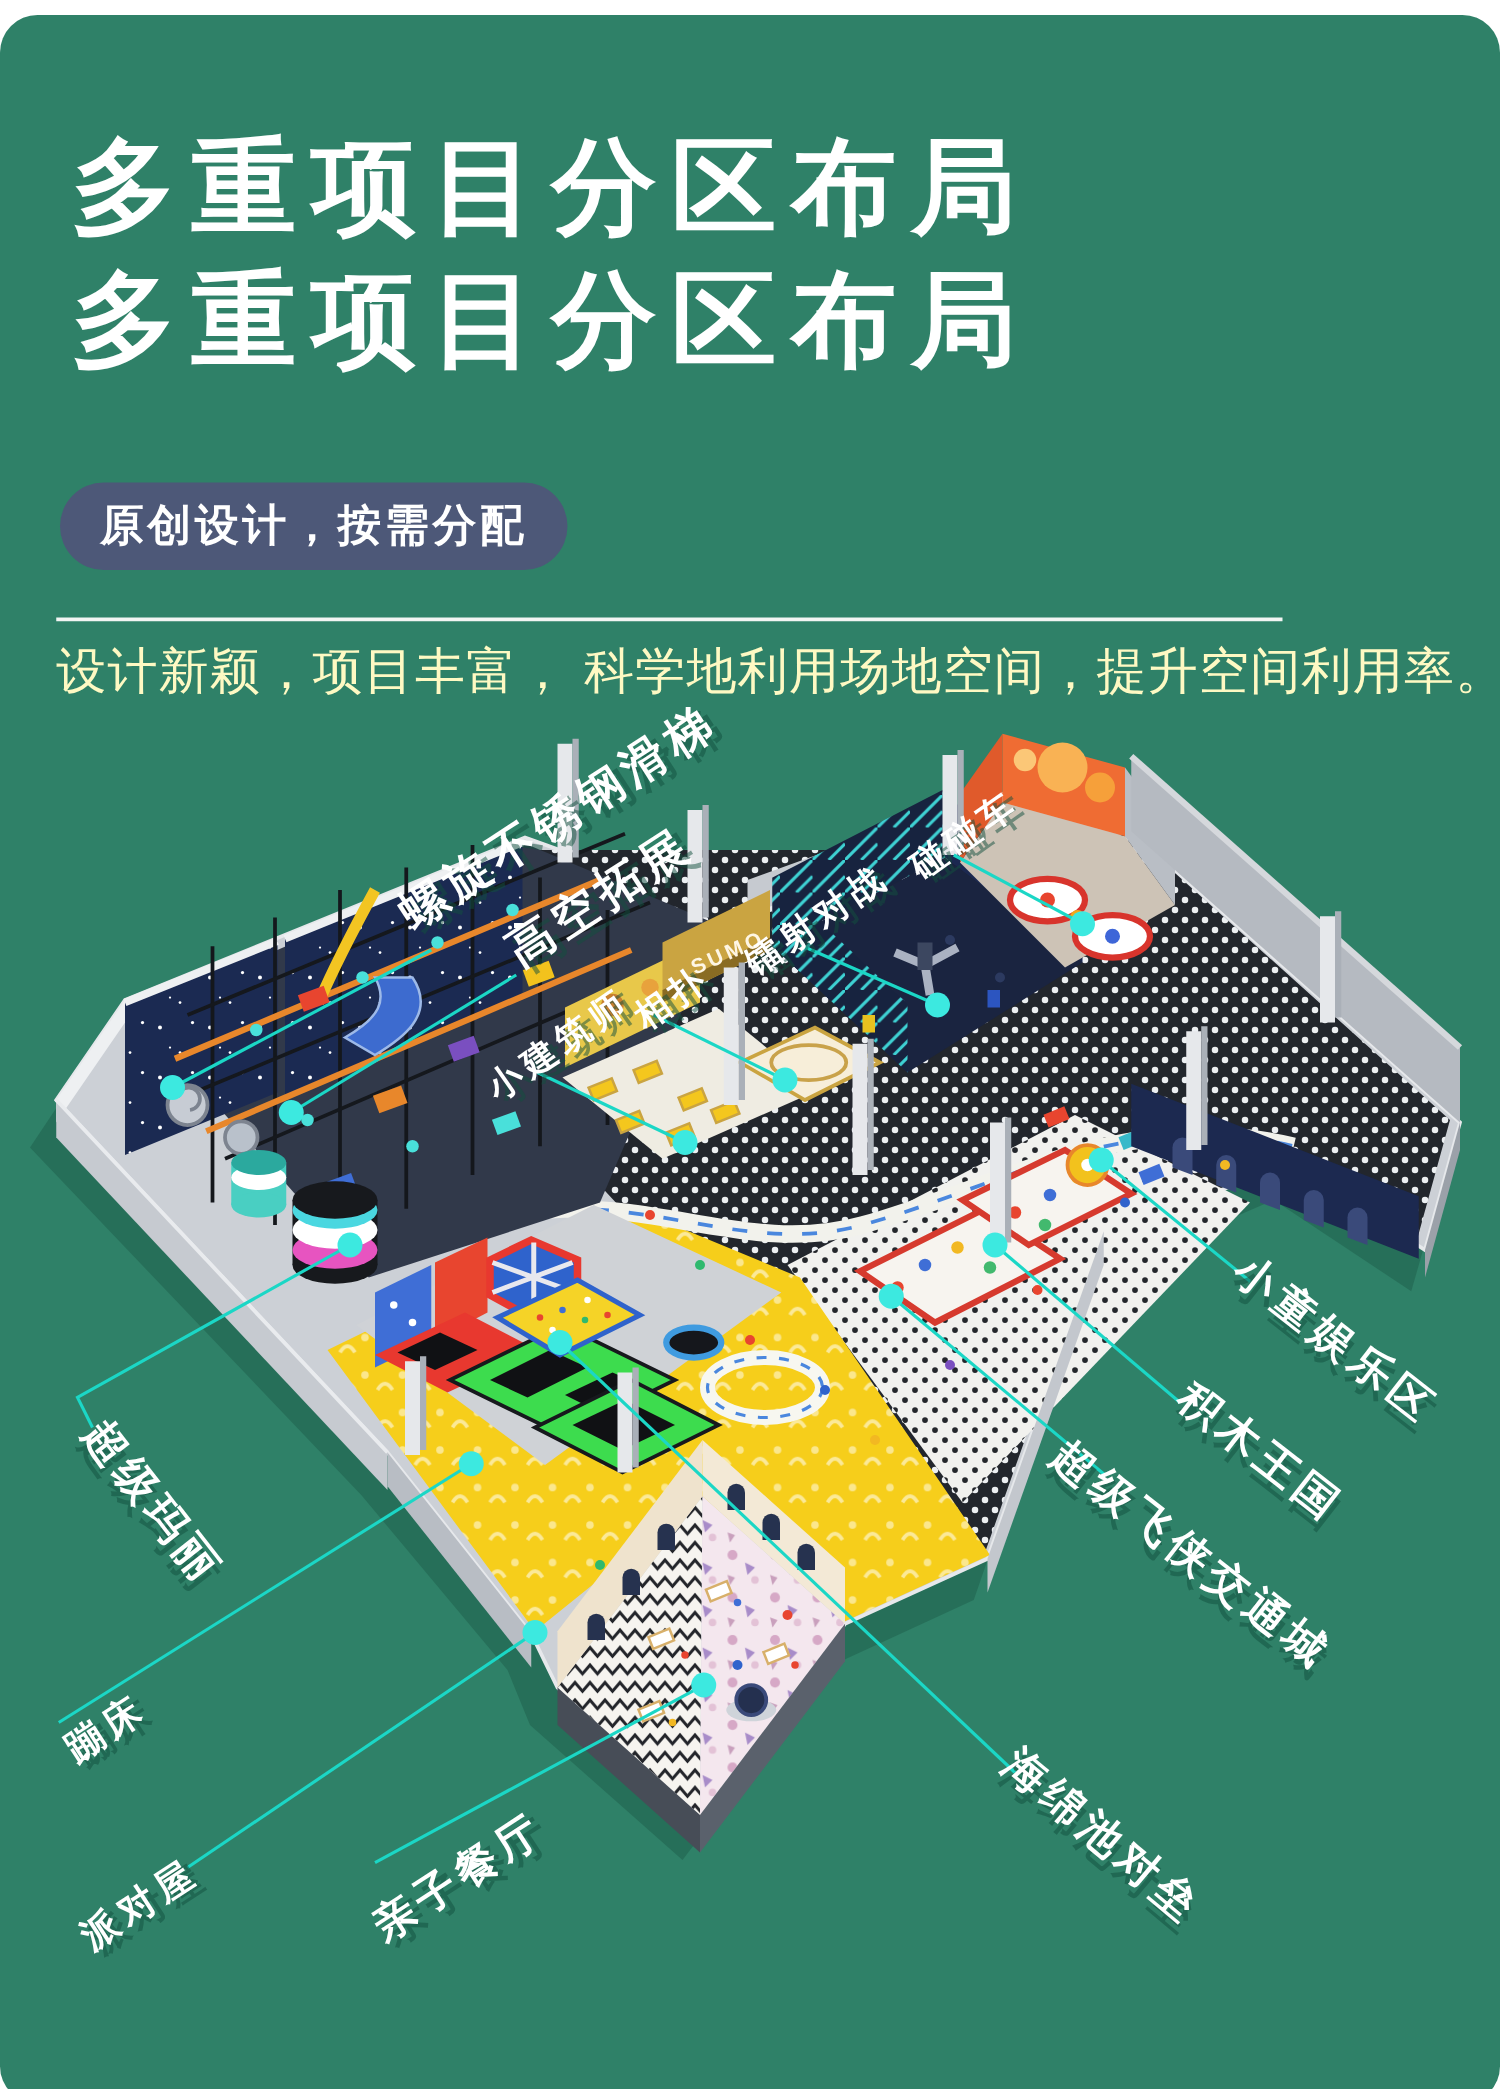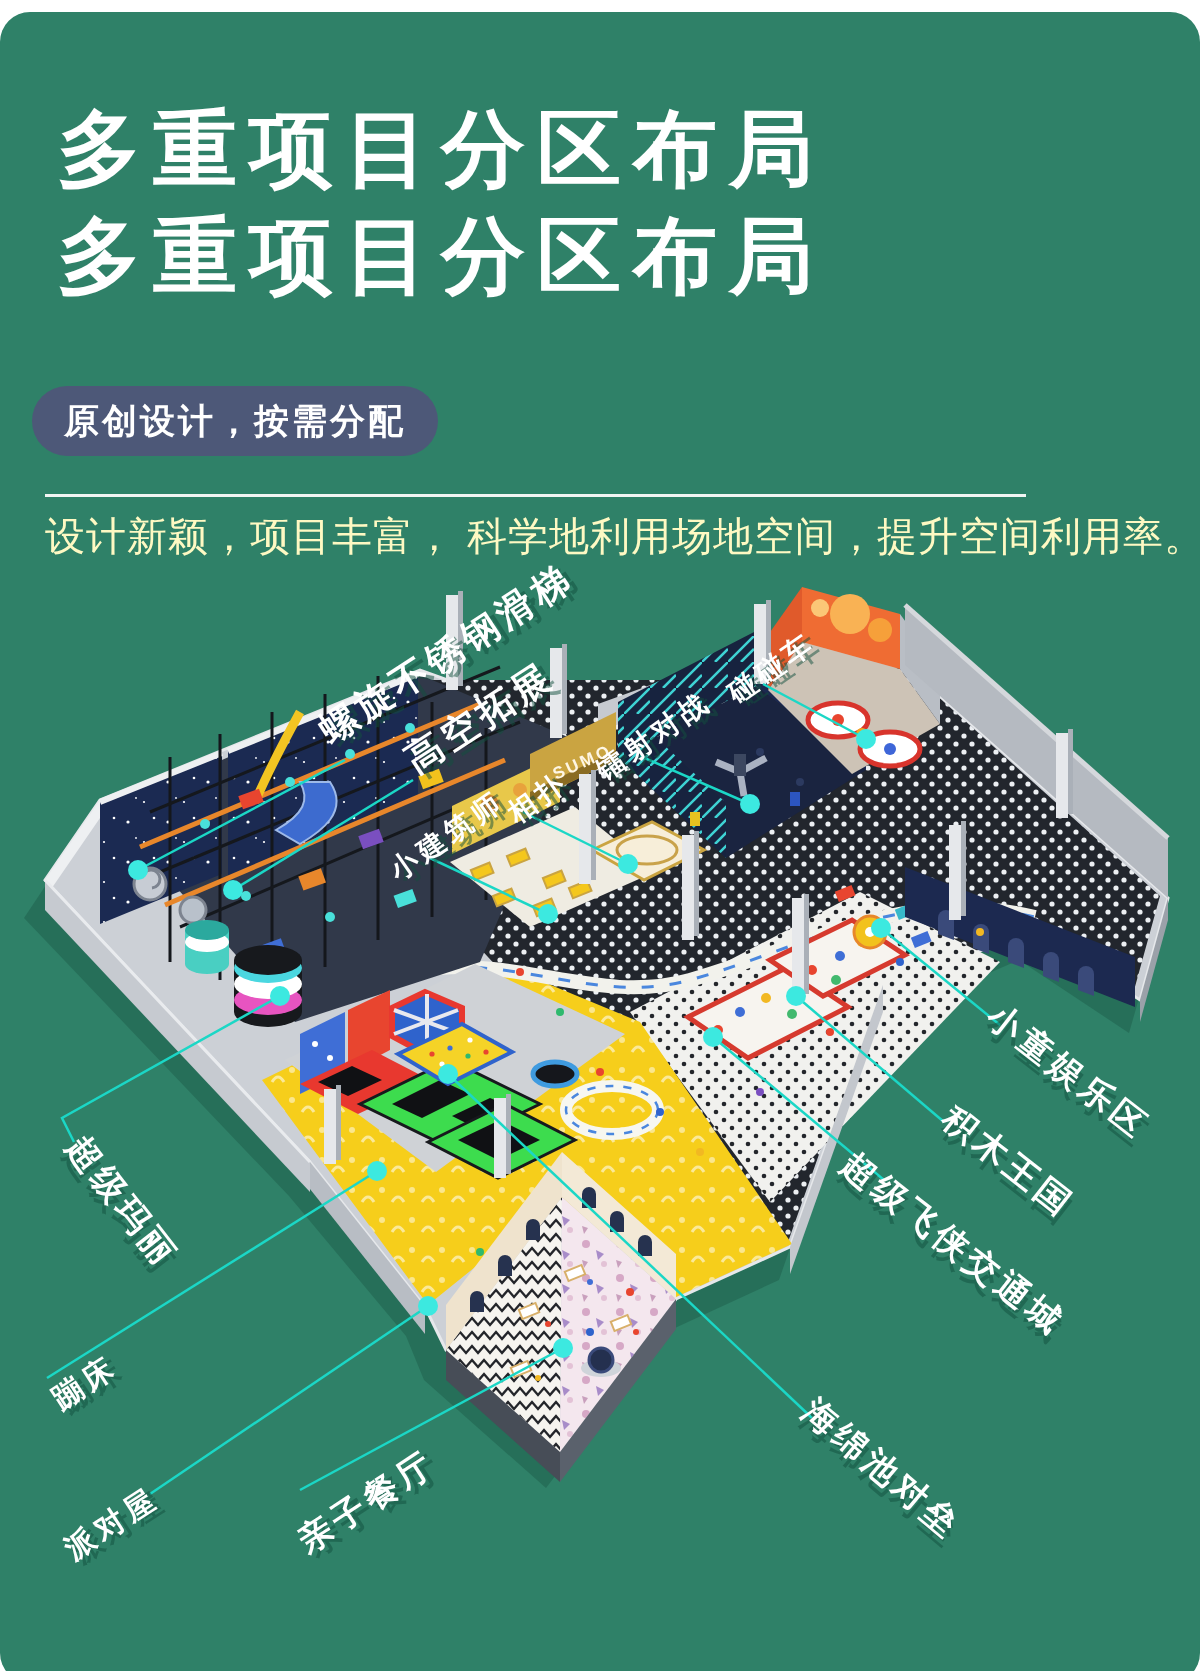--- a/index.html
+++ b/index.html
@@ -1,20 +1,20 @@
 <!DOCTYPE html>
 <html><head>
 <meta charset="utf-8">
 <style>
   html,body{margin:0;padding:0;background:#ffffff;}
   .page{position:relative;width:1200px;height:1671px;border-radius:30px;overflow:hidden;
         font-family:"Liberation Sans","DejaVu Sans",sans-serif;}
   .title{position:absolute;left:57px;top:84px;color:#fff;font-size:84px;font-weight:800;
          line-height:1.27;letter-spacing:12px;white-space:nowrap;}
-  .badge{position:absolute;left:32px;top:374px;height:70px;line-height:70px;padding:0 32px;
+  .badge{position:absolute;left:48px;top:374px;height:70px;line-height:70px;padding:0 32px;
          border-radius:36px;color:#fff;font-size:35px;font-weight:600;letter-spacing:3px;white-space:nowrap;}
   .divider{position:absolute;left:45px;top:482px;width:981px;height:3px;background:#f2f5f3;}
   .subtitle{position:absolute;left:45px;top:497px;color:#fef9c3;font-size:40px;font-weight:400;
             letter-spacing:1px;white-space:nowrap;}
   svg.scene,svg.leads{position:absolute;left:0;top:0;width:1200px;height:1671px;}
   svg.scene{z-index:1;} svg.leads{z-index:2;}
   #labels{position:absolute;left:0;top:0;width:1200px;height:1671px;z-index:3;pointer-events:none;}
   .map-label{position:absolute;color:#fff;font-weight:800;letter-spacing:5px;white-space:nowrap;
              text-shadow:5px 7px 0 rgba(17,80,62,0.5);}
 </style>

